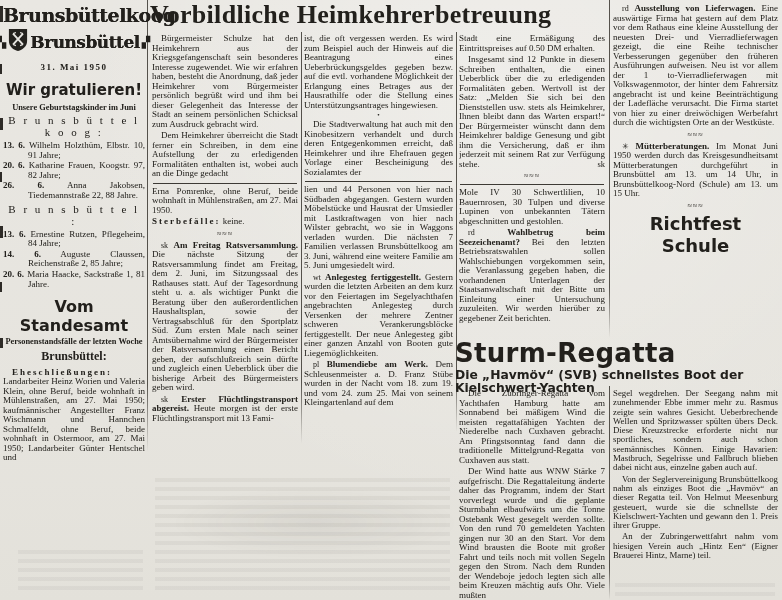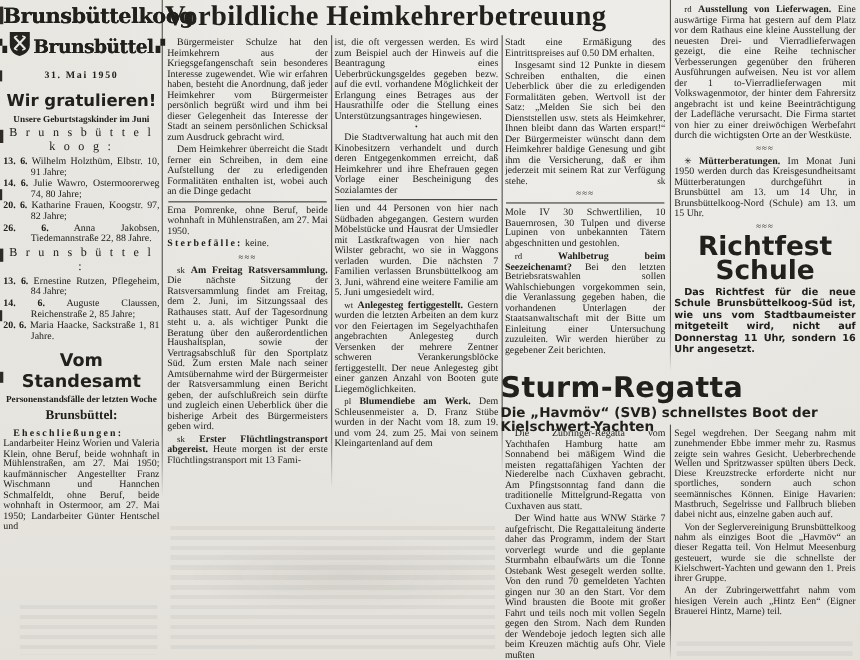--- a/index.html
+++ b/index.html
@@ -43,21 +43,21 @@
   .c3{left:459px;width:146px;height:306px;}
   .colA{left:459px;top:389px;width:146px;height:211px;overflow:hidden;position:absolute;}
   .colB{left:613px;top:389px;width:165px;height:211px;overflow:hidden;position:absolute;}
   .colB .bodytxt{font-size:8.8px;line-height:9.3px;}
   .rightcol{position:absolute;left:613px;top:4px;width:165px;height:382px;overflow:hidden;}
   
   .regatta-head{position:absolute;left:455px;top:340px;width:327px;text-align:left;}
   .regatta-title{margin:0;font-family:"DejaVu Sans",sans-serif;font-weight:bold;font-size:26px;line-height:27px;letter-spacing:.3px;}
   .regatta-sub{margin:2px 0 0;font-family:"DejaVu Sans",sans-serif;font-weight:bold;font-size:12.3px;line-height:13px;}
   
-  .richt-title{margin:2px 0 4px;font-family:"DejaVu Sans",sans-serif;font-weight:bold;font-size:24px;line-height:22px;text-align:center;}
+  .richt-title{margin:2px 0 4px;font-family:"DejaVu Sans",sans-serif;font-weight:bold;font-size:18px;line-height:22px;text-align:center;}
   .richt-body{font-family:"DejaVu Sans",sans-serif;font-weight:bold;font-size:8.8px;line-height:10.6px;text-align:justify;margin:0;text-indent:9px;}
   
   .ghost{position:absolute;filter:blur(.7px);
     background:repeating-linear-gradient(180deg,rgba(70,66,60,.055) 0 4px,rgba(0,0,0,0) 4px 9px);}
   .ghostblob{position:absolute;filter:blur(2px);
     background:radial-gradient(ellipse at 50% 50%,rgba(70,66,60,.07),rgba(0,0,0,0) 70%);}
   .edgemark{position:absolute;left:0;width:3px;background:#2e2b27;}
 </style>
 </head>
 <body>
@@ -92,21 +92,20 @@
         <span class="orn">▞</span>
       </div>
       <div class="issue-date">31. Mai 1950</div>
     </div>
 
     <h2 class="gr-title">Wir gratulieren!</h2>
     <div class="gr-sub">Unsere Geburtstagskinder im Juni</div>
     <div class="sp-head">B r u n s b ü t t e l k o o g :</div>
 
     <div class="entry"><b>13. 6.</b> <span>Wilhelm Holzthüm, Elbstr. 10, 91 Jahre;</span></div>
-    <div class="entry"><b>14. 6.</b> <span>Julie Wawro, Ostermoorerweg 74, 80 Jahre;</span></div>
     <div class="entry"><b>20. 6.</b> <span>Katharine Frauen, Koogstr. 97, 82 Jahre;</span></div>
     <div class="entry"><b>26. 6.</b> <span>Anna Jakobsen, Tiedemannstraße 22, 88 Jahre.</span></div>
 
     <div class="sp-head">B r u n s b ü t t e l :</div>
 
     <div class="entry"><b>13. 6.</b> <span>Ernestine Rutzen, Pflegeheim, 84 Jahre;</span></div>
     <div class="entry"><b>14. 6.</b> <span>Auguste Claussen, Reichenstraße 2, 85 Jahre;</span></div>
     <div class="entry"><b>20. 6.</b> <span>Maria Haacke, Sackstraße 1, 81 Jahre.</span></div>
 
     <h2 class="st-title">Vom Standesamt</h2>
@@ -146,21 +145,20 @@
     <p class="bodytxt noind">Mole IV 30 Schwertlilien, 10 Bauernrosen, 30 Tulpen und diverse Lupinen von unbekannten Tätern abgeschnitten und gestohlen.</p>
     <p class="bodytxt"><span class="tag">rd</span> <b>Wahlbetrug beim Seezeichenamt?</b> <span>Bei den letzten Betriebsratswahlen sollen Wahlschiebungen vorgekommen sein, die Veranlassung gegeben haben, die vorhandenen Unterlagen der Staatsanwaltschaft mit der Bitte um Einleitung einer Untersuchung zuzuleiten. Wir werden hierüber zu gegebener Zeit berichten.</span></p>
   </div>
 
   <aside class="rightcol">
     <p class="bodytxt"><span class="tag">rd</span> <b>Ausstellung von Lieferwagen.</b> <span>Eine auswärtige Firma hat gestern auf dem Platz vor dem Rathaus eine kleine Ausstellung der neuesten Drei- und Vierradlieferwagen gezeigt, die eine Reihe technischer Verbesserungen gegenüber den früheren Ausführungen aufweisen. Neu ist vor allem der 1 to-Vierradlieferwagen mit Volkswagenmotor, der hinter dem Fahrersitz angebracht ist und keine Beeinträchtigung der Ladefläche verursacht. Die Firma startet von hier zu einer dreiwöchigen Werbefahrt durch die wichtigsten Orte an der Westküste.</span></p>
     <div class="sep">≈≈≈</div>
     <p class="bodytxt"><span class="tag">✳</span> <b>Mütterberatungen.</b> <span>Im Monat Juni 1950 werden durch das Kreisgesundheitsamt Mütterberatungen durchgeführt in Brunsbüttel am 13. um 14 Uhr, in Brunsbüttelkoog-Nord (Schule) am 13. um 15 Uhr.</span></p>
     <div class="sep">≈≈≈</div>
     <h2 class="richt-title"><span>Richtfest Schule</span><br></h2>
-    <p class="richt-body">Das Richtfest für die neue Schule Brunsbüttelkoog-Süd ist, wie uns vom Stadtbaumeister mitgeteilt wird, nicht auf Donnerstag 11 Uhr, sondern 16 Uhr angesetzt.</p>
   </aside>
 
   <div class="regatta-head">
     <h2 class="regatta-title">Sturm-Regatta</h2>
     <div class="regatta-sub">Die „Havmöv“ (SVB) schnellstes Boot der Kielschwert-Yachten</div>
   </div>
   <div class="colA">
     <p class="bodytxt">Die Zubringer-Regatta vom Yachthafen Hamburg hatte am Sonnabend bei mäßigem Wind die meisten regattafähigen Yachten der Niederelbe nach Cuxhaven gebracht. Am Pfingstsonntag fand dann die traditionelle Mittelgrund-Regatta von Cuxhaven aus statt.</p>
     <p class="bodytxt">Der Wind hatte aus WNW Stärke 7 aufgefrischt. Die Regattaleitung änderte daher das Programm, indem der Start vorverlegt wurde und die geplante Sturmbahn elbaufwärts um die Tonne Ostebank West gesegelt werden sollte. Von den rund 70 gemeldeten Yachten gingen nur 30 an den Start. Vor dem Wind brausten die Boote mit großer Fahrt und teils noch mit vollen Segeln gegen den Strom. Nach dem Runden der Wendeboje jedoch legten sich alle beim Kreuzen mächtig aufs Ohr. Viele mußten</p>
   </div>

